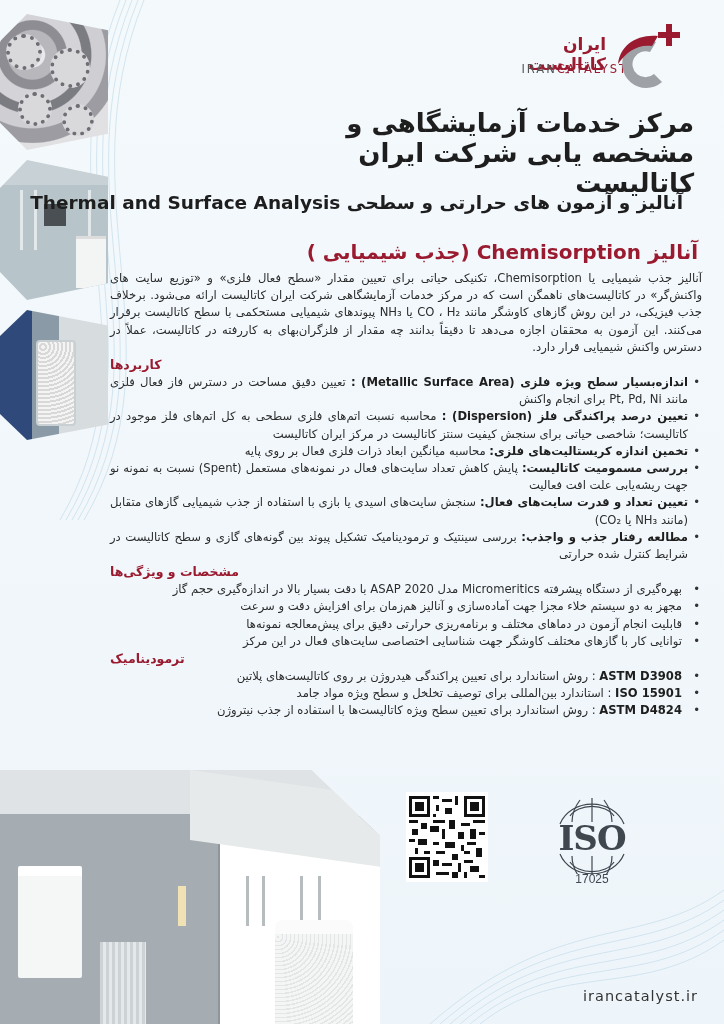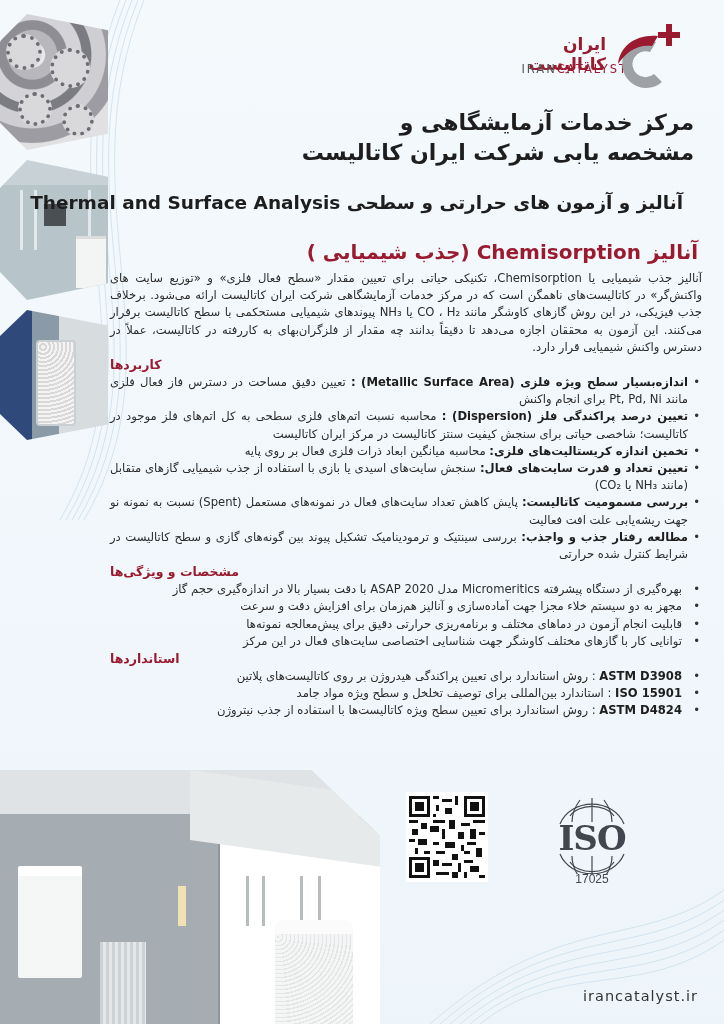--- a/index.html
+++ b/index.html
@@ -33,21 +33,21 @@
   
   .logo { position: absolute; right: 40px; top: 20px; width: 200px; height: 70px; }
   .logo-fa { position: absolute; right: 78px; top: 14px; font-size: 17px; font-weight: bold; color: #9a1b30; direction: rtl; }
   .logo-en { position: absolute; right: 56px; top: 42px; font-size: 11.5px; letter-spacing: 2px; color: #555; font-family: "DejaVu Sans", sans-serif; }
   .logo-en span { color: #9a1b30; }
   .logo-mark { position: absolute; right: 0; top: 0; width: 72px; height: 74px; }
 
   
   .main-title {
     position: absolute; right: 30px; top: 108px; width: 440px;
-    font-size: 22px; font-weight: bold; line-height: 30px; text-align: right;
+    font-size: 26px; font-weight: bold; line-height: 30px; text-align: right;
     direction: rtl; color: #1e1e1e;
   }
   .sub-title {
     position: absolute; right: 41px; top: 192px; width: 580px;
     font-size: 18.5px; font-weight: bold; text-align: right; direction: rtl; color: #1e1e1e; white-space: nowrap;
   }
   .section-title {
     position: absolute; right: 26px; top: 240px;
     font-size: 20px; font-weight: bold; text-align: right; direction: rtl; color: #9a1b30;
   }
@@ -148,34 +148,34 @@
   <div class="section-title">آنالیز Chemisorption  (جذب شیمیایی )</div>
 
   <div class="content">
     <p>آنالیز جذب شیمیایی یا Chemisorption، تکنیکی حیاتی برای تعیین مقدار «سطح فعال فلزی» و «توزیع سایت های واکنش‌گر» در کاتالیست‌های ناهمگن است که در مرکز خدمات آزمایشگاهی شرکت ایران کاتالیست ارائه می‌شود. برخلاف جذب فیزیکی، در این روش گازهای کاوشگر مانند CO ، H₂ یا NH₃ پیوندهای شیمیایی مستحکمی با سطح کاتالیست برقرار می‌کنند. این آزمون به محققان اجازه می‌دهد تا دقیقاً بدانند چه مقدار از فلزگران‌بهای به کاررفته در کاتالیست، عملاً در دسترس واکنش شیمیایی قرار دارد.</p>
 
     <h3>کاربردها</h3>
     <ul>
       <li><b>اندازه‌بسیار سطح ویژه فلزی (Metallic Surface Area) :</b><span> تعیین دقیق مساحت در دسترس فاز فعال فلزی مانند Pt, Pd, Ni برای انجام واکنش</span></li>
       <li><b>تعیین درصد پراکندگی فلز (Dispersion) :</b><span> محاسبه نسبت اتم‌های فلزی سطحی به کل اتم‌های فلز موجود در کاتالیست؛ شاخصی حیاتی برای سنجش کیفیت سنتز کاتالیست در مرکز ایران کاتالیست</span></li>
       <li><b>تخمین اندازه کریستالیت‌های فلزی:</b><span> محاسبه میانگین ابعاد ذرات فلزی فعال بر روی پایه</span></li>
+      <li><b>بررسی مسمومیت کاتالیست:</b><span> پایش کاهش تعداد سایت‌های فعال در نمونه‌های مستعمل (Spent) نسبت به نمونه نو جهت ریشه‌یابی علت افت فعالیت</span></li>
       <li><b>تعیین تعداد و قدرت سایت‌های فعال:</b><span> سنجش سایت‌های اسیدی یا بازی با استفاده از جذب شیمیایی گازهای متقابل (مانند NH₃ یا CO₂)</span></li>
-      <li><b>بررسی مسمومیت کاتالیست:</b><span> پایش کاهش تعداد سایت‌های فعال در نمونه‌های مستعمل (Spent) نسبت به نمونه نو جهت ریشه‌یابی علت افت فعالیت</span></li>
       <li><b>مطالعه رفتار جذب و واجذب:</b><span> بررسی سینتیک و ترمودینامیک تشکیل پیوند بین گونه‌های گازی و سطح کاتالیست در شرایط کنترل شده حرارتی</span></li>
     </ul>
 
     <h3>مشخصات و ویژگی‌ها</h3>
     <ul class="spec-list">
       <li>بهره‌گیری از دستگاه پیشرفته Micromeritics مدل ASAP 2020 با دقت بسیار بالا در اندازه‌گیری حجم گاز</li>
       <li>مجهز به دو سیستم خلاء مجزا جهت آماده‌سازی و آنالیز هم‌زمان برای افزایش دقت و سرعت</li>
       <li>قابلیت انجام آزمون در دماهای مختلف و برنامه‌ریزی حرارتی دقیق برای پیش‌معالجه نمونه‌ها</li>
       <li>توانایی کار با گازهای مختلف کاوشگر جهت شناسایی اختصاصی سایت‌های فعال در این مرکز</li>
     </ul>
 
-    <h3>استانداردها</h3>
+    <h3>ترمودینامیک</h3>
     <ul class="std-list">
       <li><b>ASTM D3908</b><span> : روش استاندارد برای تعیین پراکندگی هیدروژن بر روی کاتالیست‌های پلاتین</span></li>
       <li><b>ISO 15901</b><span> : استاندارد بین‌المللی برای توصیف تخلخل و سطح ویژه مواد جامد</span></li>
       <li><b>ASTM D4824</b><span> : روش استاندارد برای تعیین سطح ویژه کاتالیست‌ها با استفاده از جذب نیتروژن</span></li>
     </ul>
   </div>
 
   <div class="equip">
     <div class="panel"></div>
     <div class="dewar1"></div>

